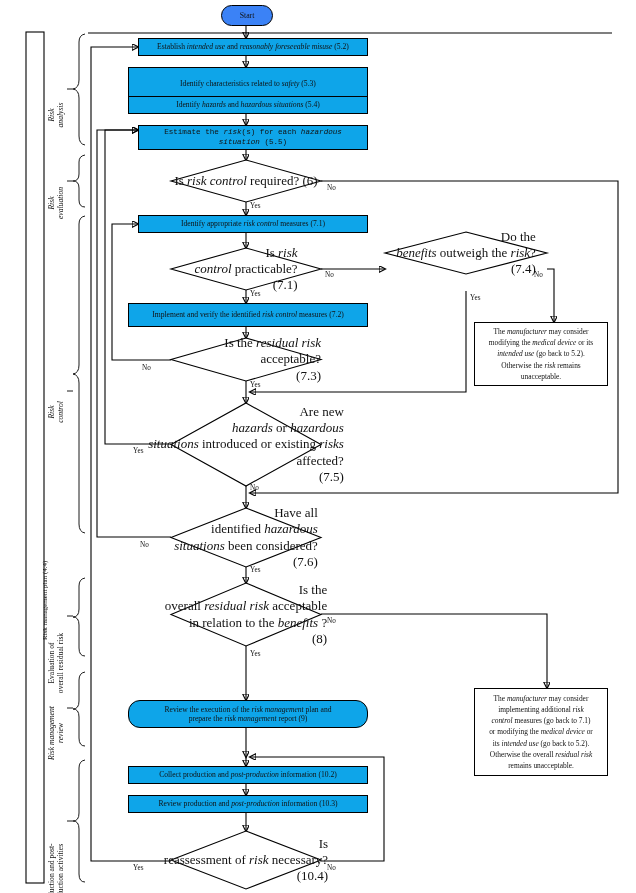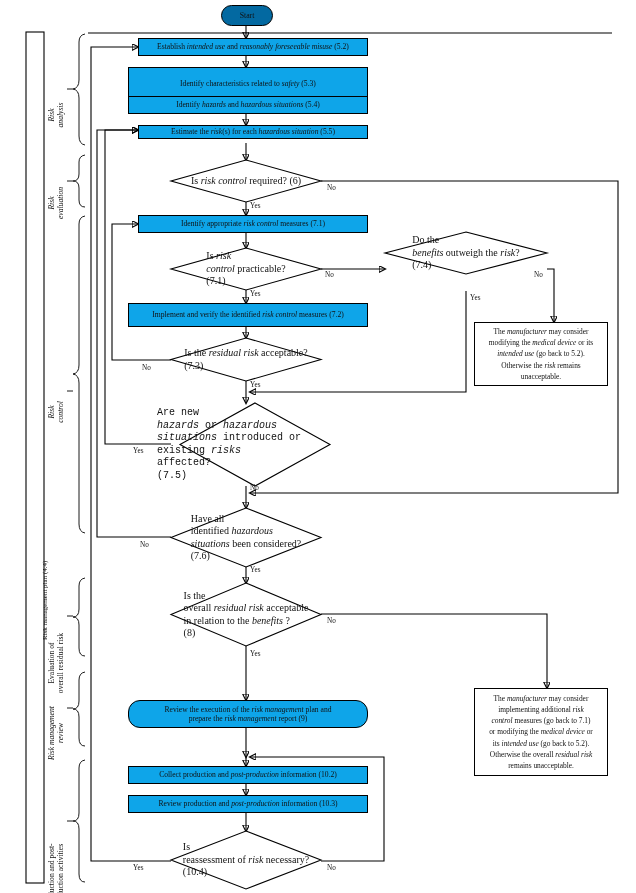--- a/index.html
+++ b/index.html
@@ -14,31 +14,31 @@
     text-align:center;line-height:1.25;
     font-size:7.6px;color:#111;padding:1px 3px;
   }
   .note{
     border:1.2px solid #000;background:#fff;
     display:flex;align-items:center;justify-content:center;
     text-align:center;line-height:1.5;
     font-size:7.4px;color:#111;padding:12px 5px;
   }
   .term{
-    border:1.2px solid #000;background:#0369a1;border-radius:999px;
+    border:1.2px solid #000;background:#3b82f6;border-radius:999px;
     display:flex;align-items:center;justify-content:center;
     font-size:7.8px;color:#111;
   }
   
   .dia{position:absolute;}
   .dia svg{position:absolute;left:0;top:0;overflow:visible;}
   .dia .dlabel{
     position:absolute;left:0;top:0;width:100%;height:100%;
     display:flex;align-items:center;justify-content:center;
-    text-align:left;line-height:1.25;font-size:10px;color:#111;
+    text-align:right;line-height:1.25;font-size:13px;color:#111;
     pointer-events:none;
   }
   i,em{font-style:italic;}
 
   
   .elab{position:absolute;font-size:7.2px;color:#111;white-space:nowrap;}
 
   
   .plab{
     position:absolute;transform-origin:0 0;
@@ -186,21 +186,21 @@
   </div>
 
   <div class="node proc" style="left:128px;top:67px;width:240px;height:34px;">
     <span><span>Identify characteristics related to </span><i>safety</i><span> (5.3)</span></span>
   </div>
 
   <div class="node proc" style="left:128px;top:96px;width:240px;height:18px;">
     <span><span>Identify </span><i>hazards</i><span> and </span><i>hazardous situations</i><span>  (5.4)</span></span>
   </div>
 
-  <div class="node proc" style="left:138px;top:125px;width:230px;height:14px;">
+  <div class="node proc" style="left:138px;top:125px;width:230px;height:25px;font-family:Liberation Mono, monospace;">
     <span><span>Estimate the </span><i>risk</i><span>(s) for each </span><i>hazardous situation</i><span>  (5.5)</span></span>
   </div>
 
   <div class="node proc" style="left:138px;top:215px;width:230px;height:18px;">
     <span><span>Identify appropriate </span><i>risk control</i><span> measures (7.1)</span></span>
   </div>
 
   <div class="node proc" style="left:128px;top:303px;width:240px;height:24px;">
     <span><span>Implement and verify the identified </span><i>risk control</i><span> measures (7.2)</span></span>
   </div>
@@ -260,21 +260,21 @@
         <polygon points="75,0 150,21.5 75,43 0,21.5" fill="#fff" stroke="#000" stroke-width="1.1"></polygon>
       </svg>
     <div class="dlabel">
       <div>
         <span>Is the </span><i>residual risk</i><span> acceptable?</span><br>
         <span>(7.3)</span>
       </div>
     </div>
   </div>
 
-  <div class="dia" style="left:180px;top:403px;width:150px;height:83px;font-family:Liberation Mono, monospace;">
+  <div class="dia" style="left:171px;top:403px;width:150px;height:83px;">
     <svg width="150" height="83">
         <polygon points="75,0 150,41.5 75,83 0,41.5" fill="#fff" stroke="#000" stroke-width="1.1"></polygon>
       </svg>
     <div class="dlabel" style="width:196px;left:-23px;">
       <div>
         <span>Are new</span><br>
         <i>hazards</i><span> or </span><i>hazardous</i><br>
         <i>situations</i><span> introduced or existing </span><i>risks</i><br>
         <span>affected?</span><br>
         <span>(7.5)</span>

